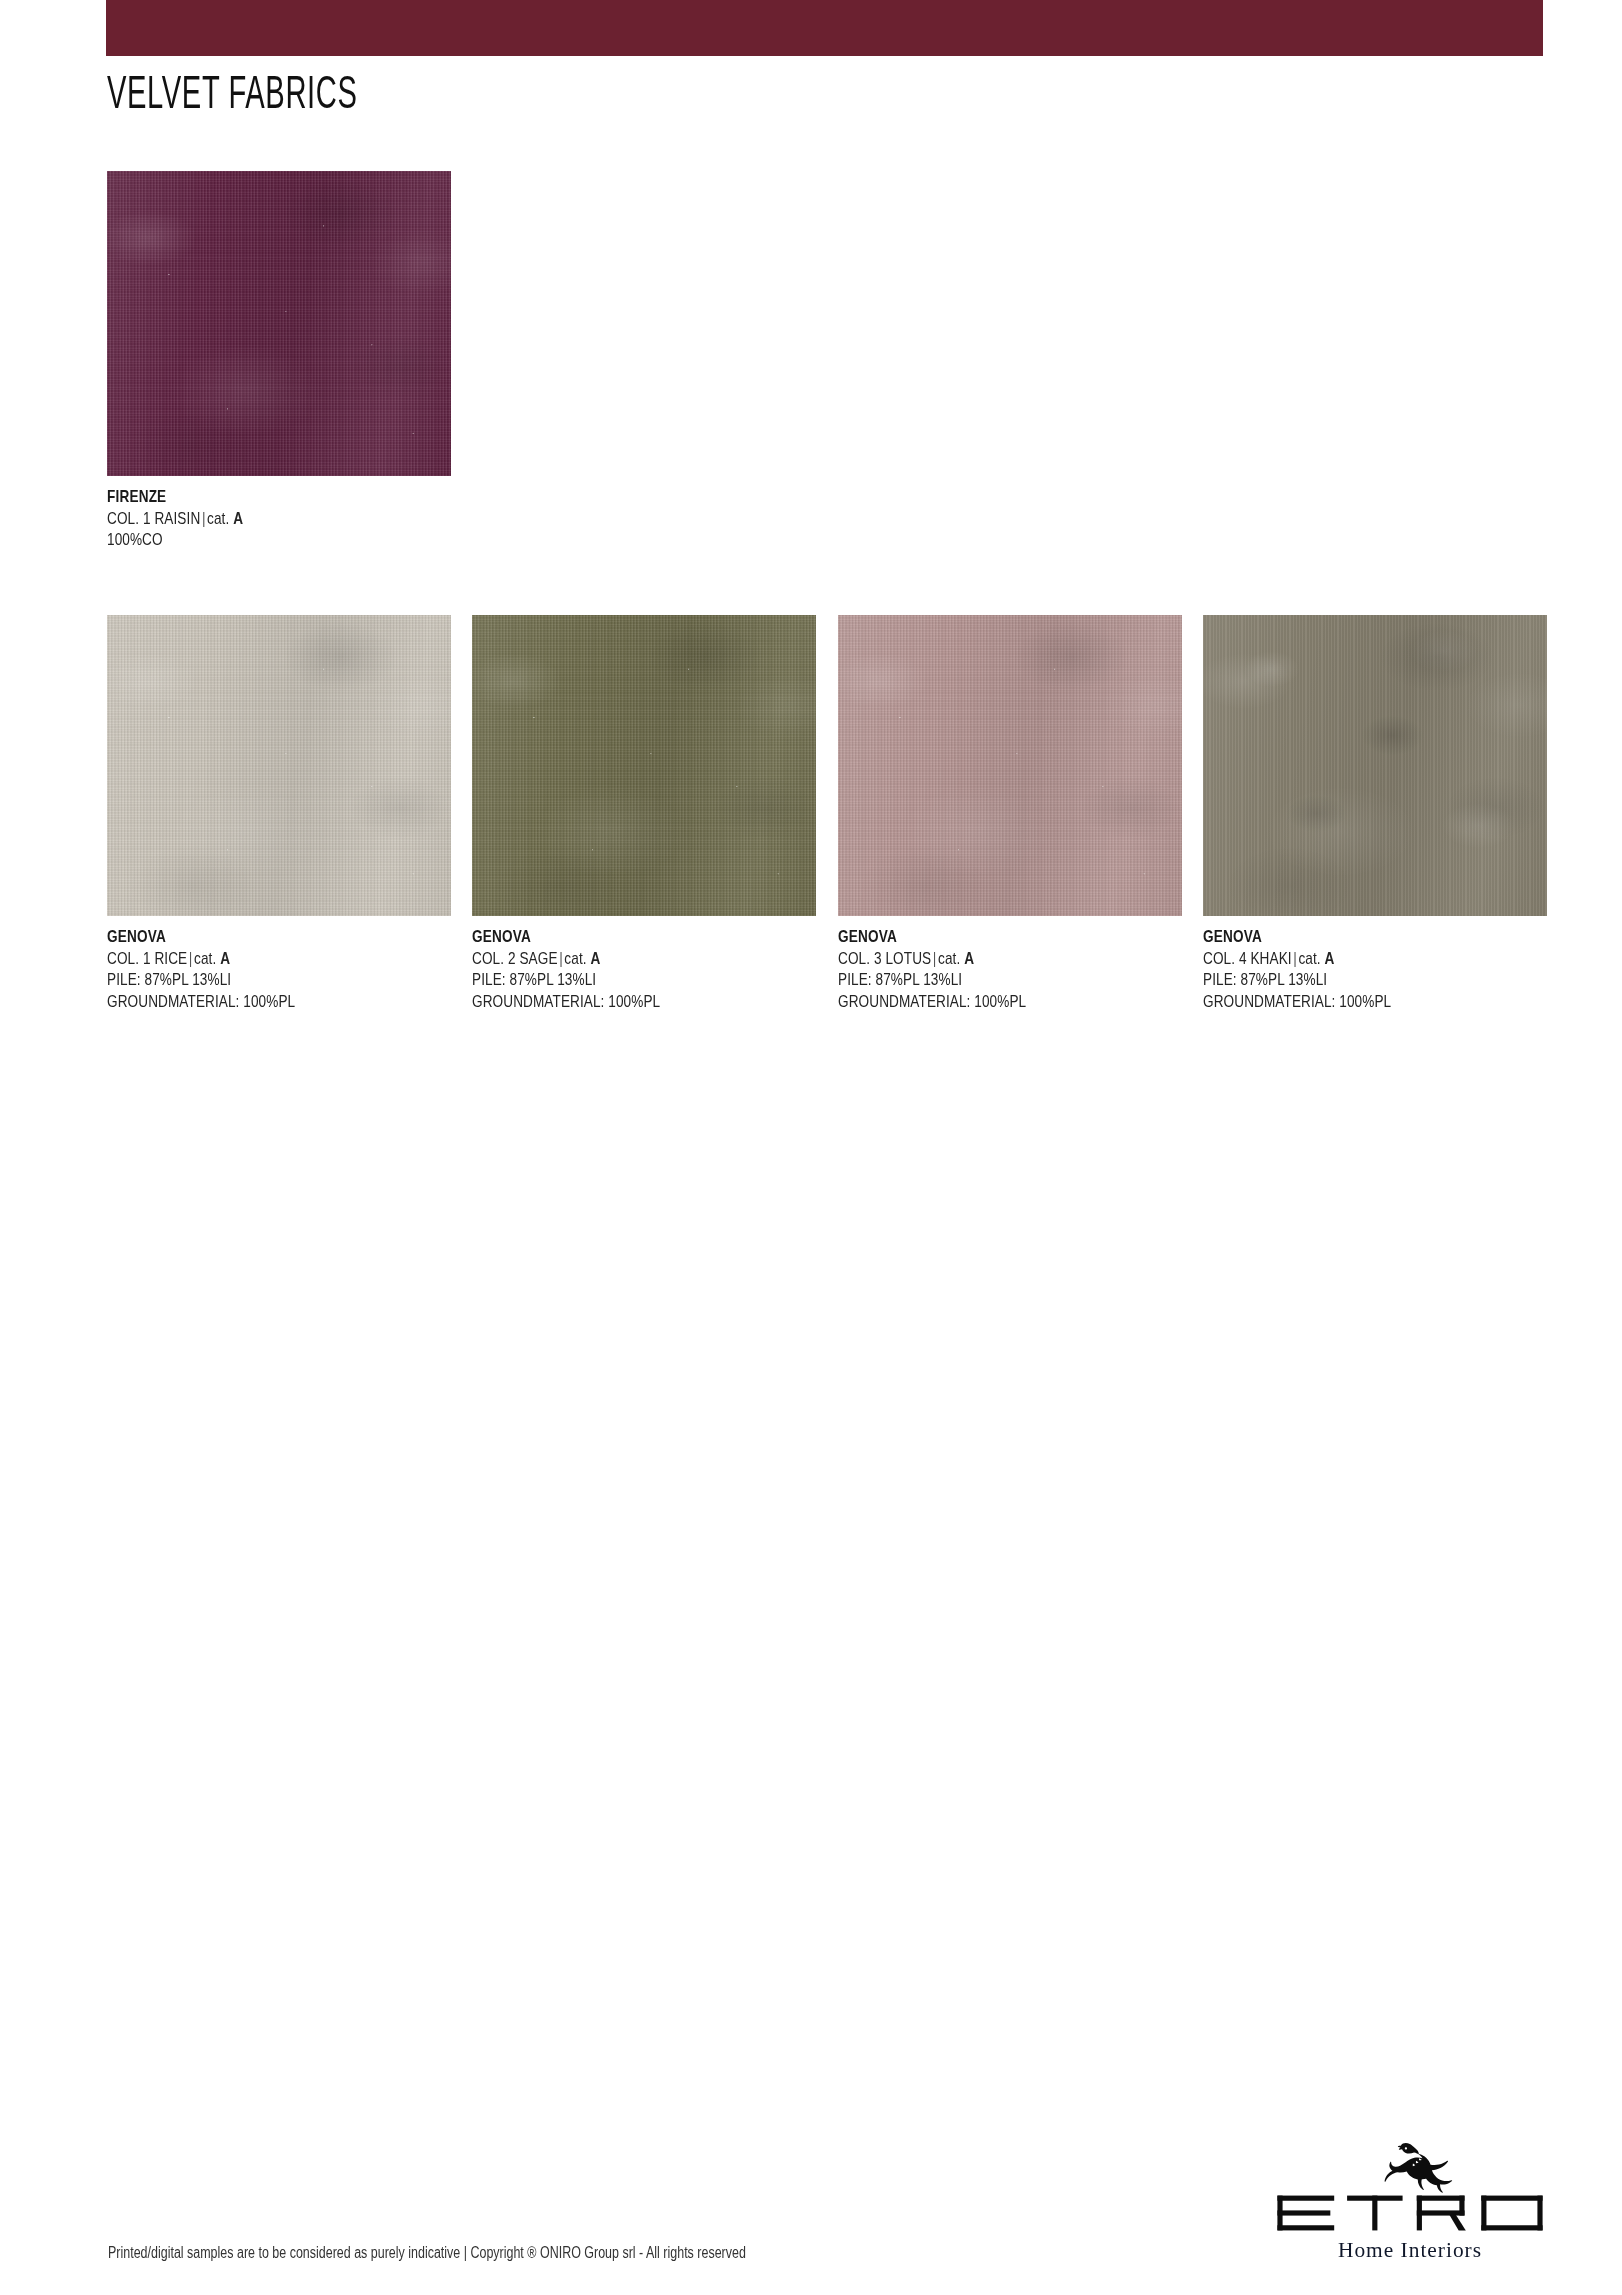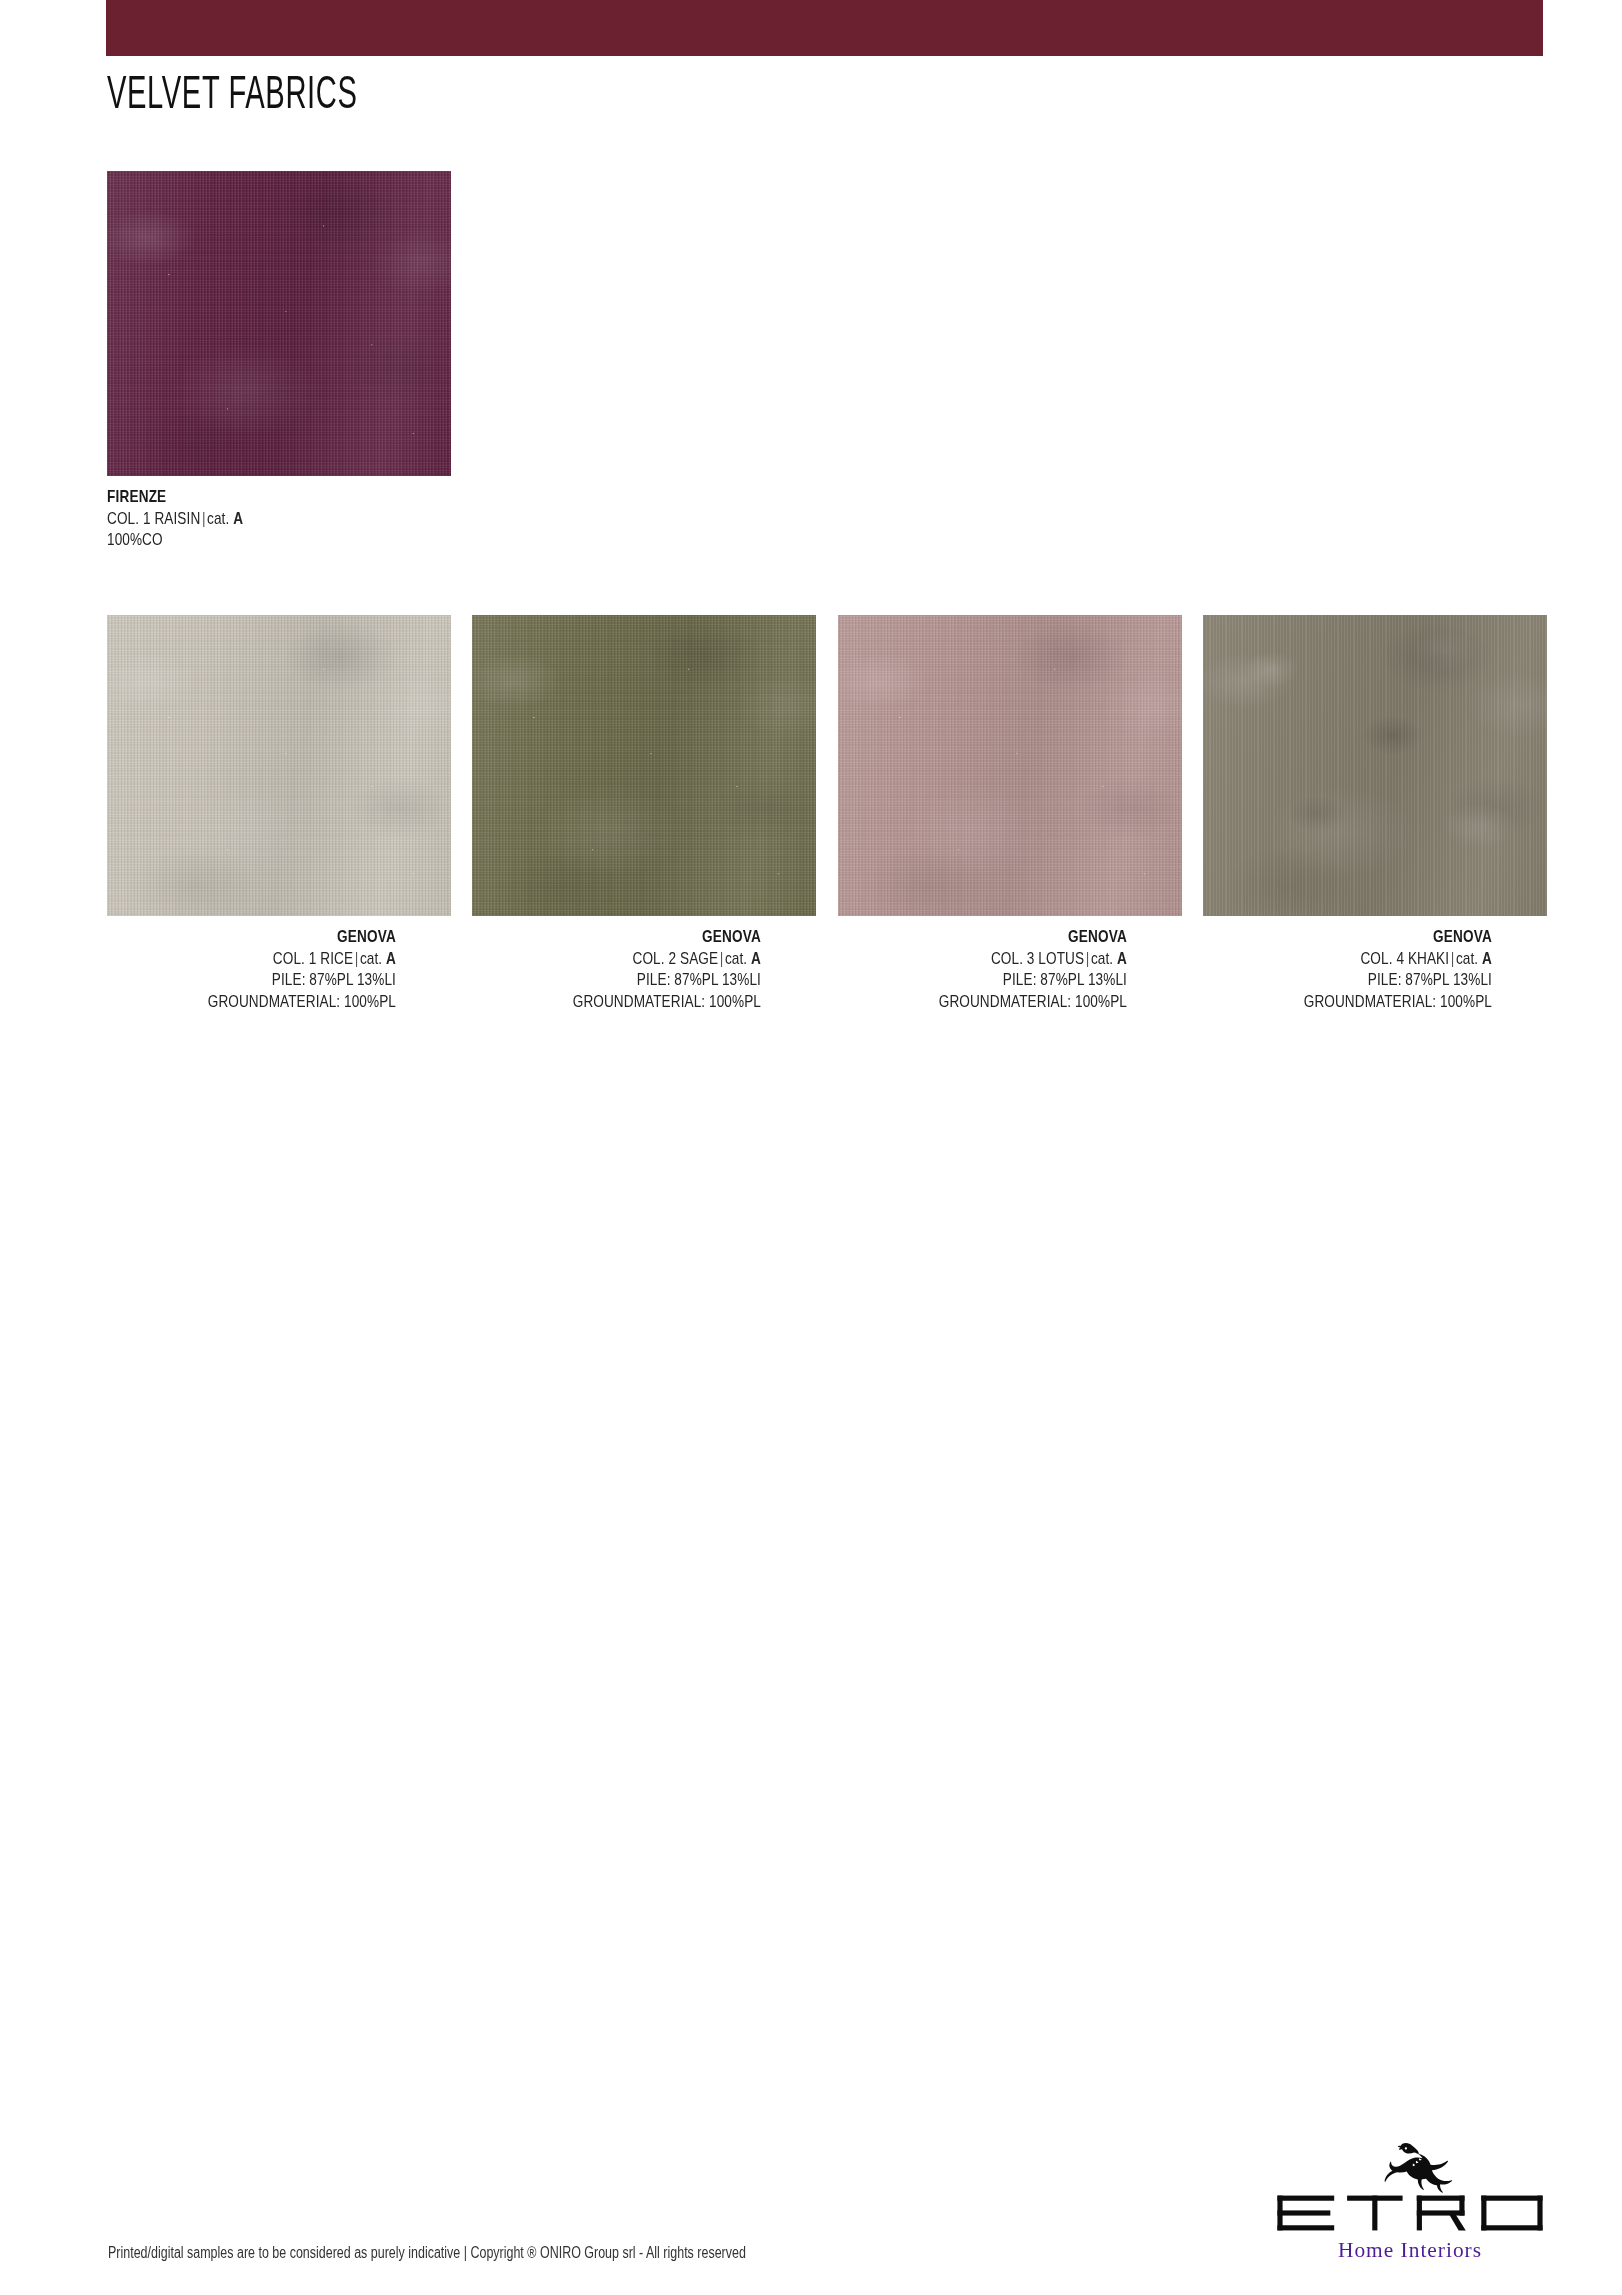--- a/index.html
+++ b/index.html
@@ -52,21 +52,20 @@
     position: absolute;
     display: flex;
   }
   .row-one {
     left: 107px;
     top: 171px;
   }
   .row-two {
     left: 107px;
     top: 615px;
-    text-align: right;
   }
   .row-two .swatch-card { margin-right: 21.4px; }
   .row-two .swatch-card:last-child { margin-right: 0; }
 
   .swatch-card {
     position: relative;
   }
 
   .swatch-img {
     position: relative;
@@ -214,21 +213,21 @@
   }
   .brand-sub {
     position: absolute;
     left: 0;
     top: 96px;
     width: 270px;
     text-align: center;
     font-family: "Liberation Serif", serif;
     font-size: 21.4px;
     letter-spacing: 1px;
-    color: #4c1d95;
+    color: #0f172a;
     white-space: nowrap;
   }
 </style>
 </head>
 <body>
 
 <div class="page">
 
   <div class="header-band" style="background: rgb(107, 33, 48);"></div>
 

